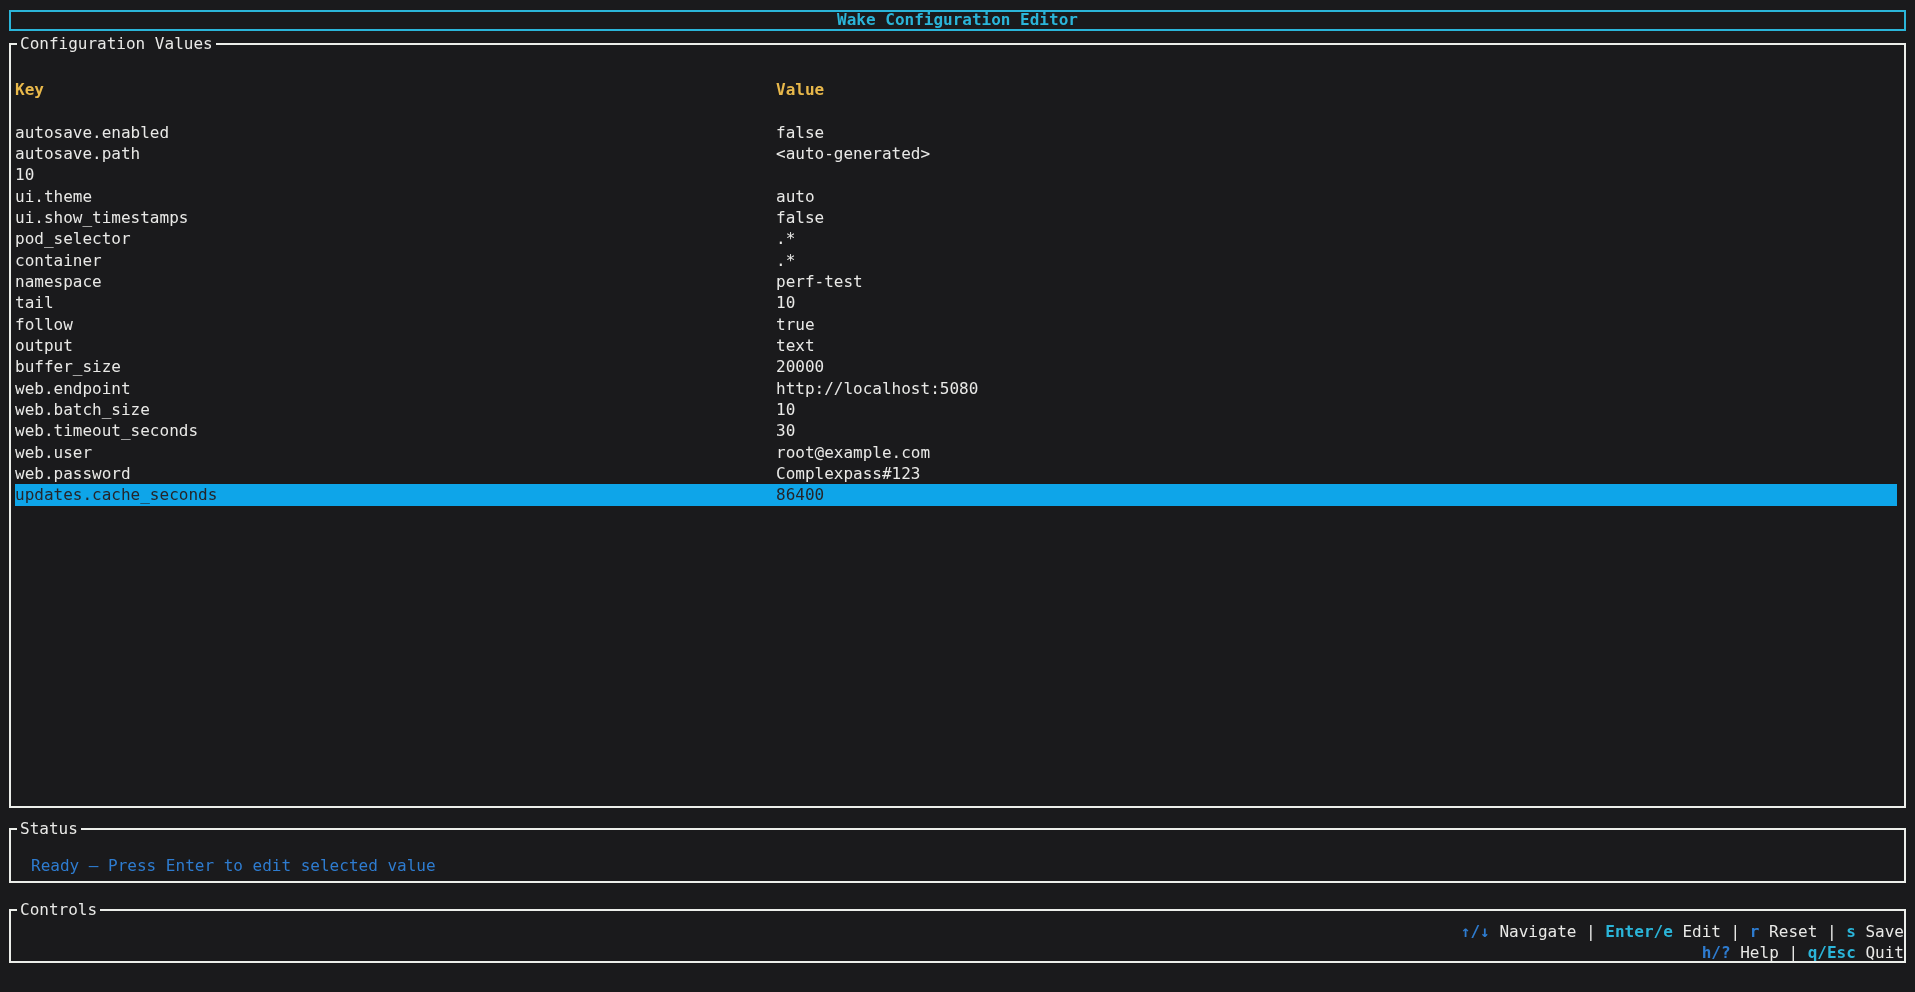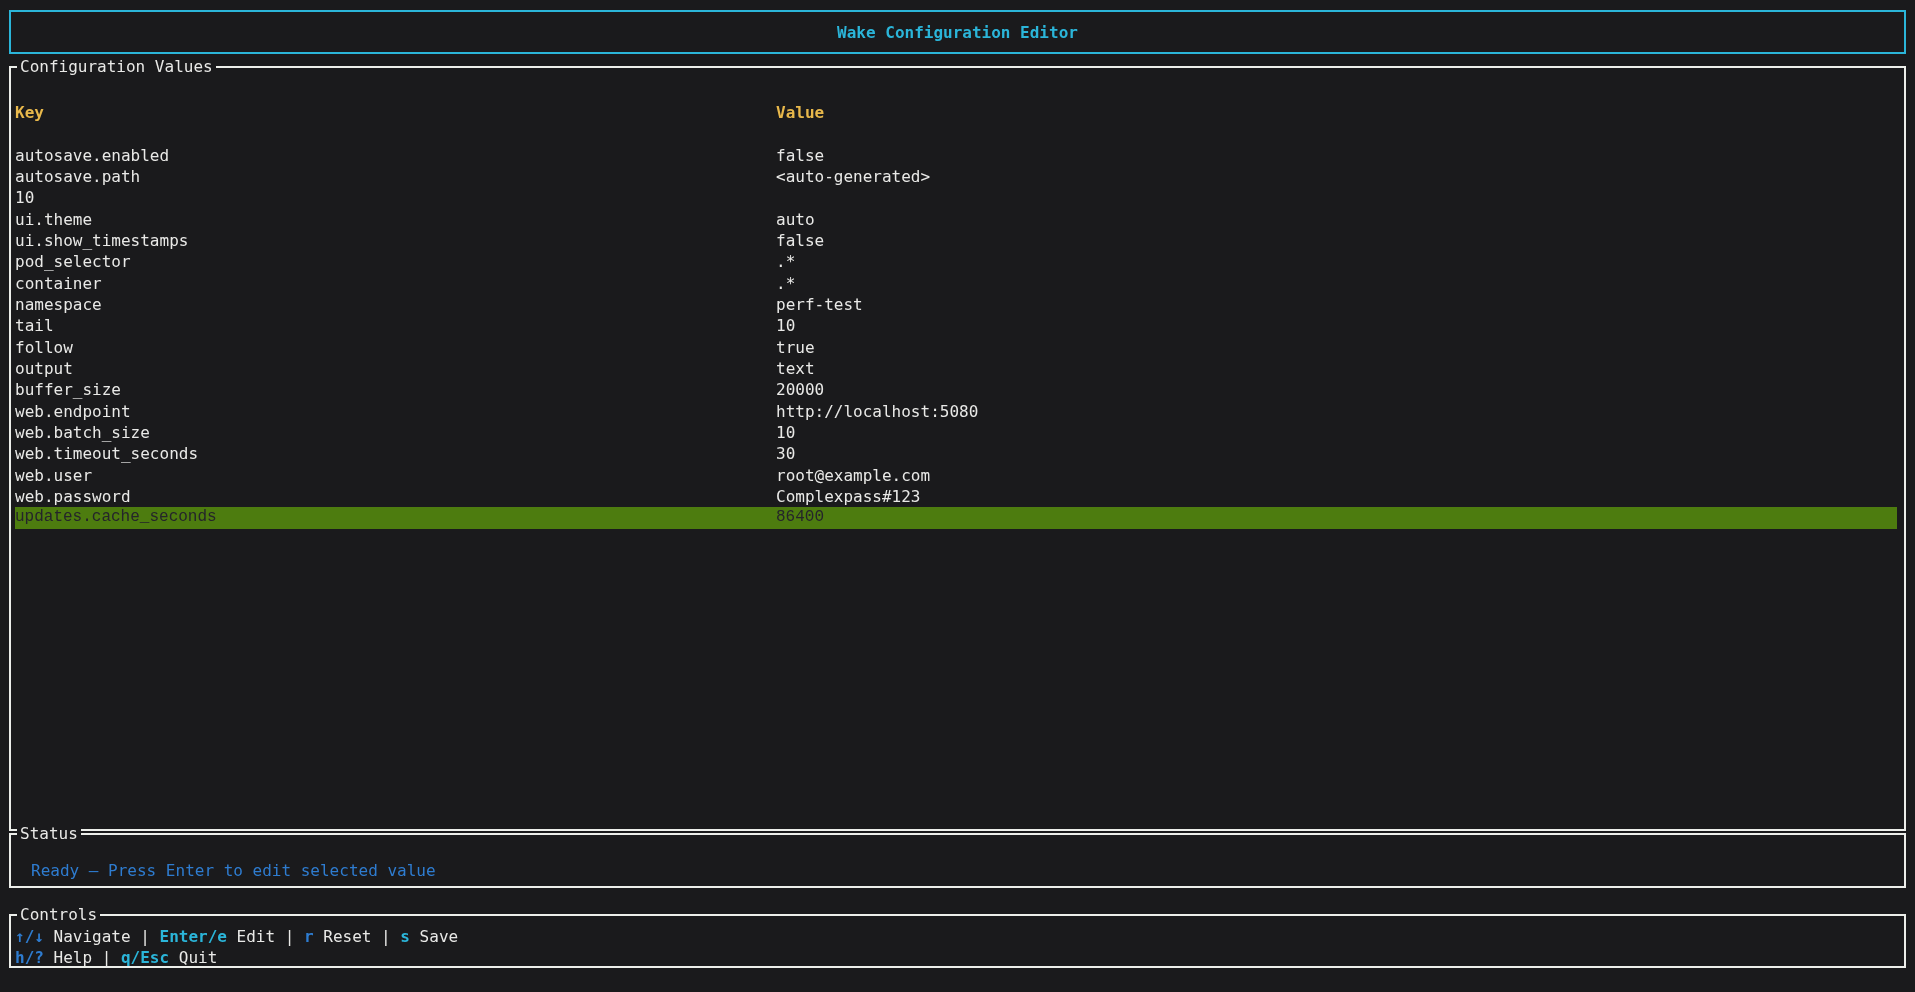--- a/index.html
+++ b/index.html
@@ -8,64 +8,63 @@
     background: #1a1a1c;
     overflow: hidden;
   }
   body {
     font-family: "DejaVu Sans Mono", monospace;
     font-size: 16px;
     color: #e9e9e7;
     padding: 10px 9px 0;
   }
   .titlebar {
-    height: 44px;
+    height: 21px;
     border: 2px solid #2bb5d9;
-    display: flex; align-items: center; justify-content: center;
+    display: flex; align-items: flex-end; justify-content: center;
     color: #2bb5d9;
     font-weight: bold;
     margin-bottom: 12px;
   }
   .panel {
     position: relative;
     border: 2px solid #eceeea;
     width: 100%;
   }
   .panel-title {
     position: absolute;
     top: -11px; left: 6px;
     background: #1a1a1c;
     padding: 0 3px;
     line-height: 20px;
     color: #e9e9e7;
     white-space: pre;
   }
-  .config-panel { height: 765px; margin-bottom: 2px; }
+  .config-panel { height: 765px; margin-bottom: 20px; }
   .config-body { padding: 34px 0 0 4px; }
   .crow {
     display: grid;
     grid-template-columns: 761px 1fr;
     height: 21.33px;
     line-height: 21.33px;
     white-space: pre;
   }
   .crow.header { color: #e8b84b; font-weight: bold; }
   .crow.blank { height: 21.33px; }
   .crow.selected {
-    background: #4d7c0f;
+    background: #0ea5e9;
     color: #25252a;
     margin-right: 7px;
-    font-family: Liberation Mono, monospace;
   }
   .status-panel { height: 55px; margin-bottom: 26px; }
   .status-body { padding: 25px 0 0 4px; margin-left: 16px; }
   .status-text { color: #2e7cd0; line-height: 21.33px; white-space: pre; }
   .controls-panel { height: 54px; }
   .controls-body { padding: 10px 0 0 4px; }
-  .ctl-line { line-height: 21.33px; height: 21.33px; white-space: pre; }
+  .ctl-line { line-height: 21.33px; height: 21.33px; white-space: pre; text-align: right; }
   .key-blue { color: #2e7cd0; font-weight: bold; }
   .key-cyan { color: #2bb5d9; font-weight: bold; }
   .plain { color: #e9e9e7; }
 </style>
 </head>
 <body>
 
 <div>
 
   <div class="titlebar">

